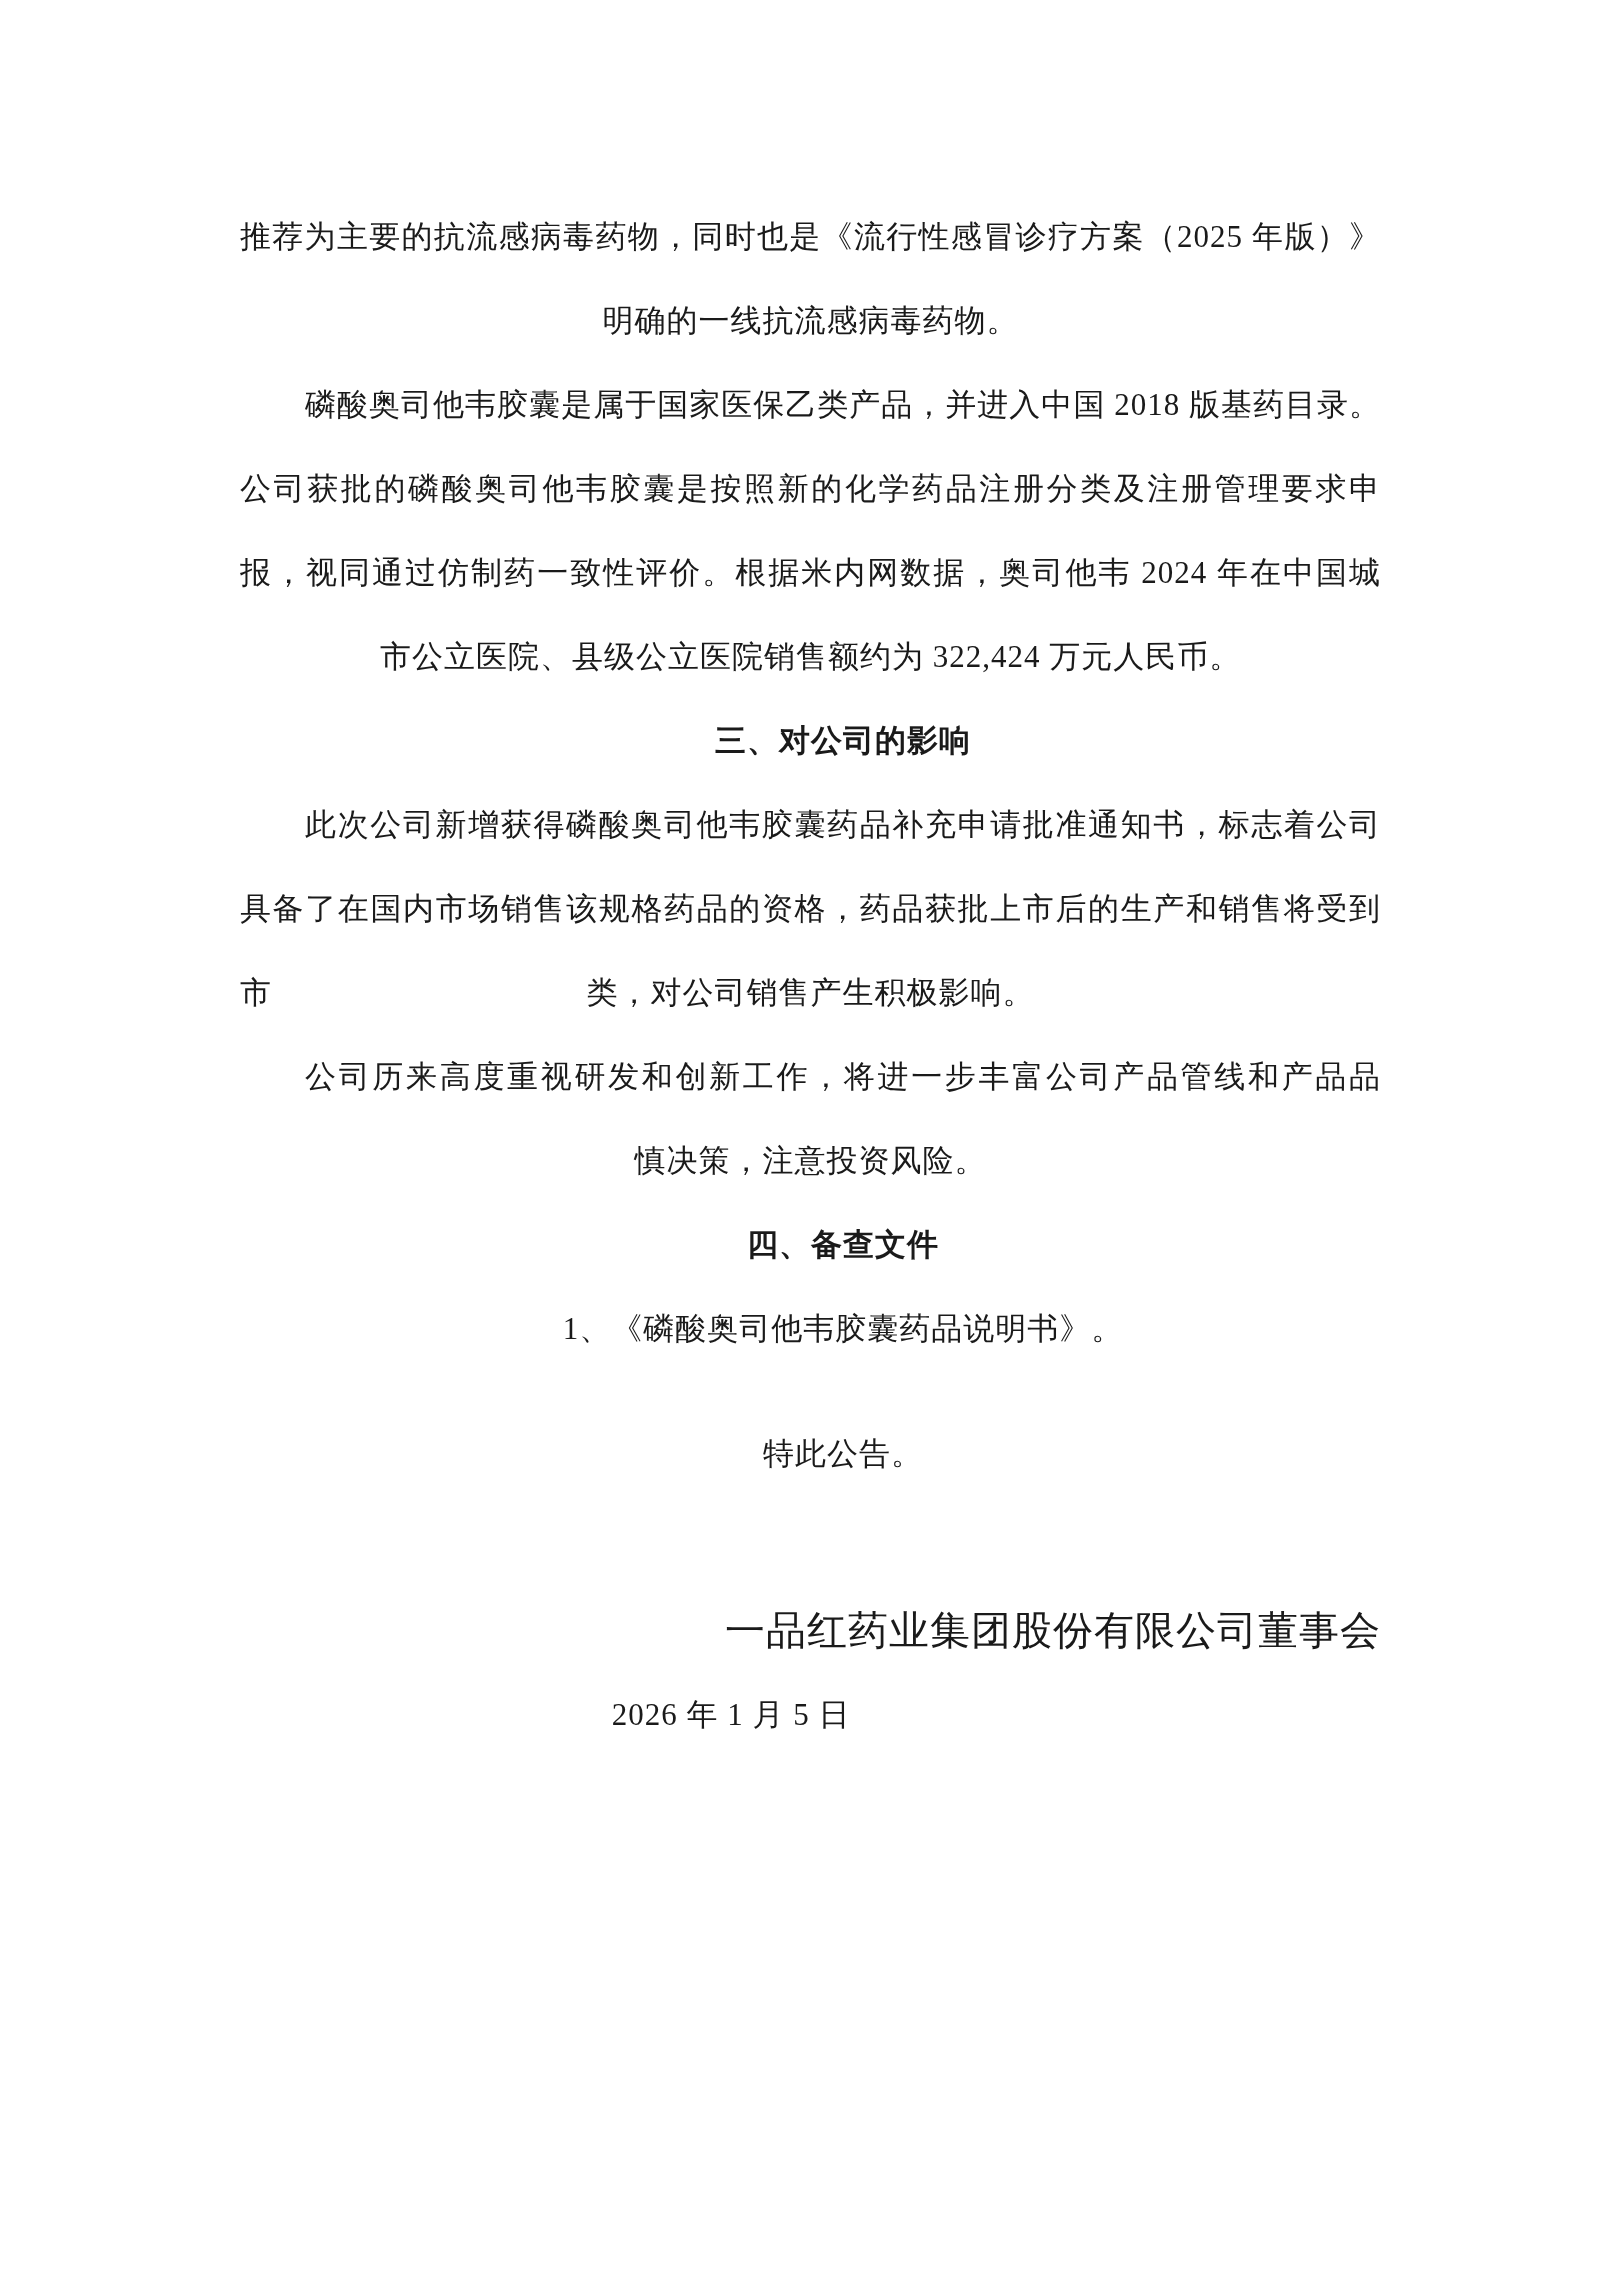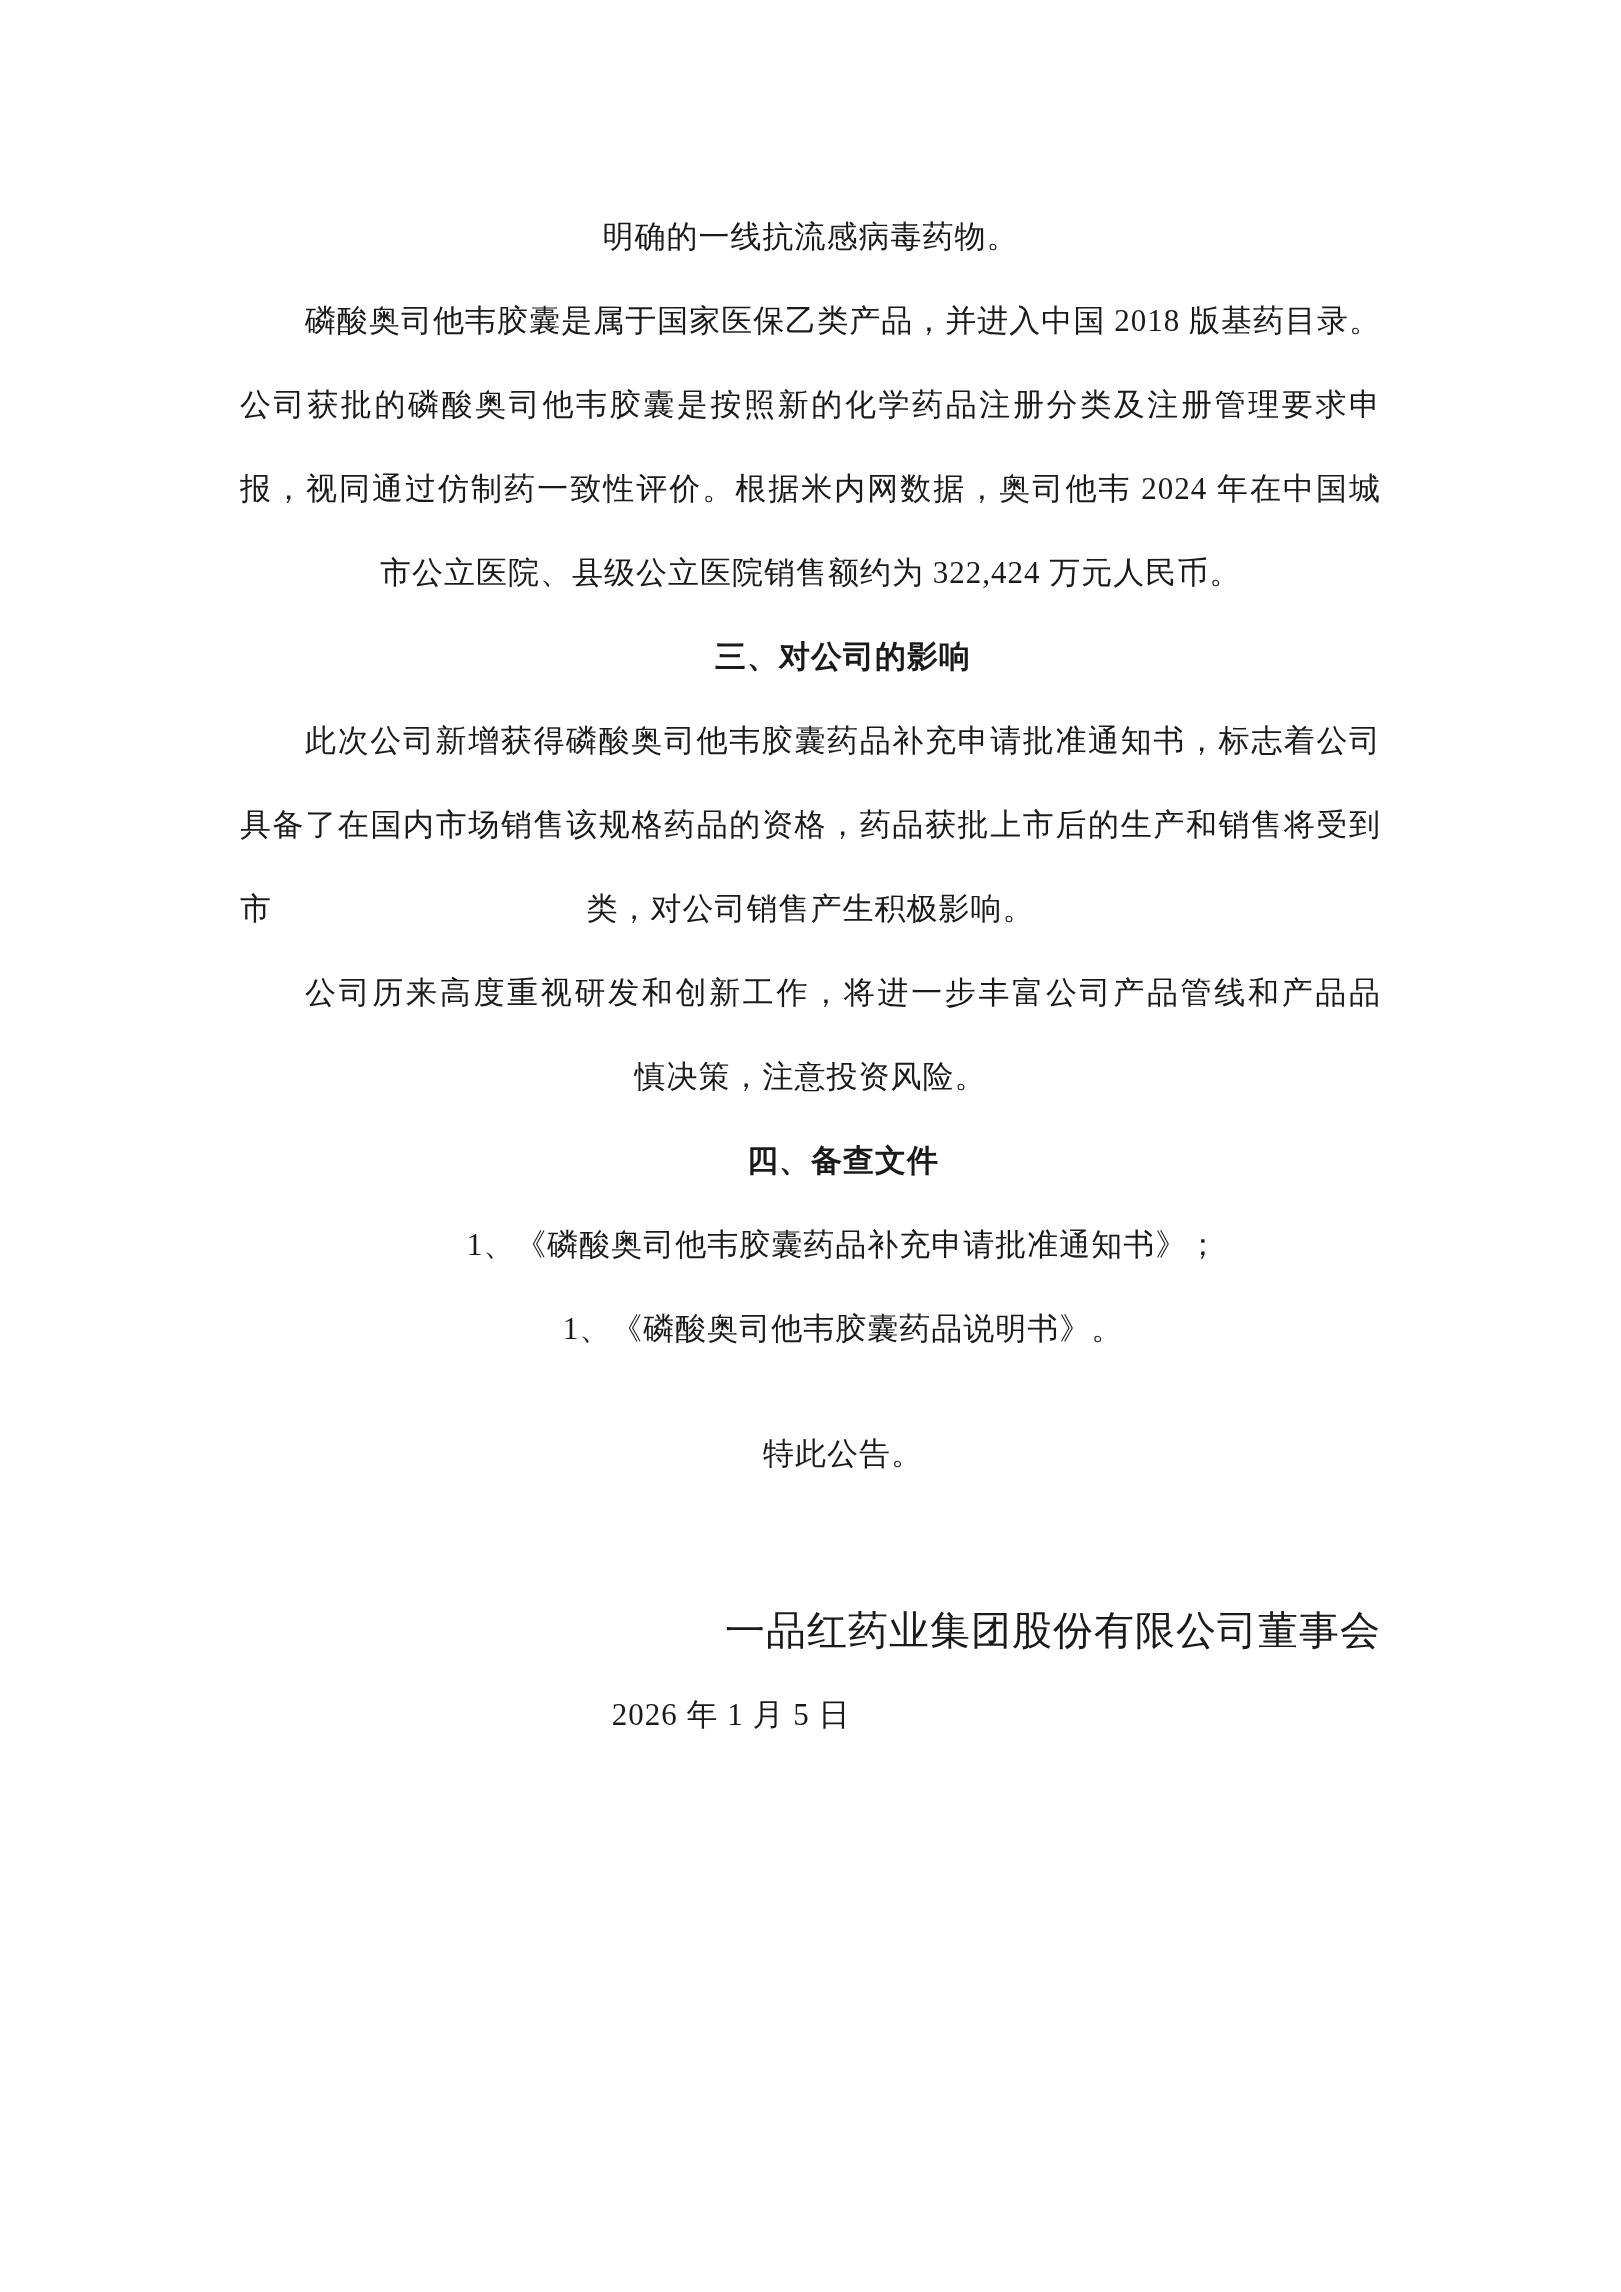--- a/index.html
+++ b/index.html
@@ -34,33 +34,33 @@
   .date-line {
     font-size: 31px; line-height: 84px; height: 84px;
     text-align: center; padding-right: 159px; letter-spacing: 1px;
   }
 </style>
 </head>
 <body>
 
 <div class="page">
 
+  <div class="line jf">推荐为主要的抗流感病毒药物，同时也是《流行性感冒诊疗方案（2025 年版）》</div>
   <div class="line">明确的一线抗流感病毒药物。</div>
   <div class="line jf indent">磷酸奥司他韦胶囊是属于国家医保乙类产品，并进入中国 2018 版基药目录。</div>
   <div class="line jf">公司获批的磷酸奥司他韦胶囊是按照新的化学药品注册分类及注册管理要求申</div>
   <div class="line jf">报，视同通过仿制药一致性评价。根据米内网数据，奥司他韦 2024 年在中国城</div>
   <div class="line">市公立医院、县级公立医院销售额约为 322,424 万元人民币。</div>
   <div class="line heading indent">三、对公司的影响</div>
   <div class="line jf indent">此次公司新增获得磷酸奥司他韦胶囊药品补充申请批准通知书，标志着公司</div>
   <div class="line jf">具备了在国内市场销售该规格药品的资格，药品获批上市后的生产和销售将受到市</div>
   <div class="line">类，对公司销售产生积极影响。</div>
   <div class="line jf indent">公司历来高度重视研发和创新工作，将进一步丰富公司产品管线和产品品</div>
   <div class="line">慎决策，注意投资风险。</div>
   <div class="line heading indent">四、备查文件</div>
-  <div class="line indent">1、《磷酸奥司他韦胶囊药品补充申请批准通知书》；</div>
   <div class="line indent">1、《磷酸奥司他韦胶囊药品说明书》。</div>
 
   <div class="spacer-sm"></div>
 
   <div class="line indent">特此公告。</div>
 
   <div class="spacer-lg"></div>
 
   <div class="sig-line">一品红药业集团股份有限公司董事会</div>
   <div class="date-line">2026 年 1 月 5 日</div>

